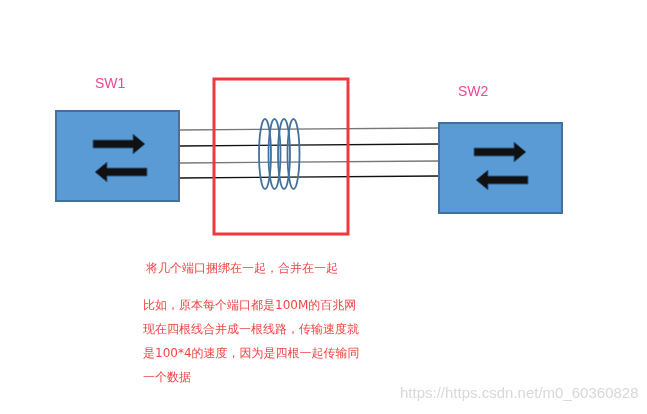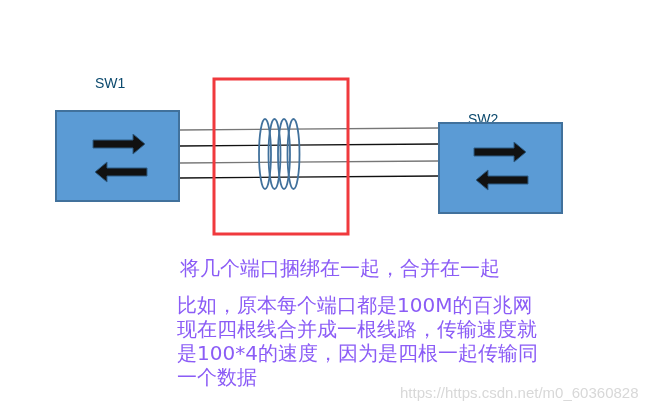--- a/index.html
+++ b/index.html
@@ -1,27 +1,27 @@
 <!DOCTYPE html>
 <html><head>
 <meta charset="utf-8">
 <style>
   html, body { margin: 0; padding: 0; background: #ffffff; }
   body { width: 647px; height: 414px; position: relative; overflow: hidden;
          font-family: "Liberation Sans", "DejaVu Sans", sans-serif; }
-  .label { position: absolute; font-size: 14px; color: #0c4a6e; }
+  .label { position: absolute; font-size: 14px; color: #ec4899; }
   #sw1-label { left: 95px; top: 75px; }
-  #sw2-label { left: 468px; top: 83px; margin-top: 28px; }
+  #sw2-label { left: 458px; top: 83px; }
   .switch { position: absolute; background: #5b9bd5; border: 2px solid #41719c; box-sizing: border-box; }
   #sw1 { left: 55px; top: 110px; width: 125px; height: 92px; }
   #sw2 { left: 438px; top: 122px; width: 125px; height: 92px; }
   .arrow { position: absolute; }
   svg.links { position: absolute; left: 0; top: 0; }
-  .caption { position: absolute; color: #8b5cf6; font-size: 20px; line-height: 24px;
-             font-family: "DejaVu Sans", sans-serif; margin-left: 34px; }
+  .caption { position: absolute; color: #ef4444; font-size: 12px; line-height: 24px;
+             font-family: "DejaVu Sans", sans-serif; }
   #caption1 { left: 146px; top: 256px; }
   #caption2 { left: 143px; top: 293px; width: 370px; white-space: pre-line; }
   #watermark { position: absolute; left: 400px; top: 384px; font-size: 15px; color: #d8d8d8;
                font-family: "Liberation Sans", sans-serif; }
 </style>
 </head>
 <body>
 
 <div class="label" id="sw1-label">SW1</div>
 <div class="label" id="sw2-label">SW2</div>

